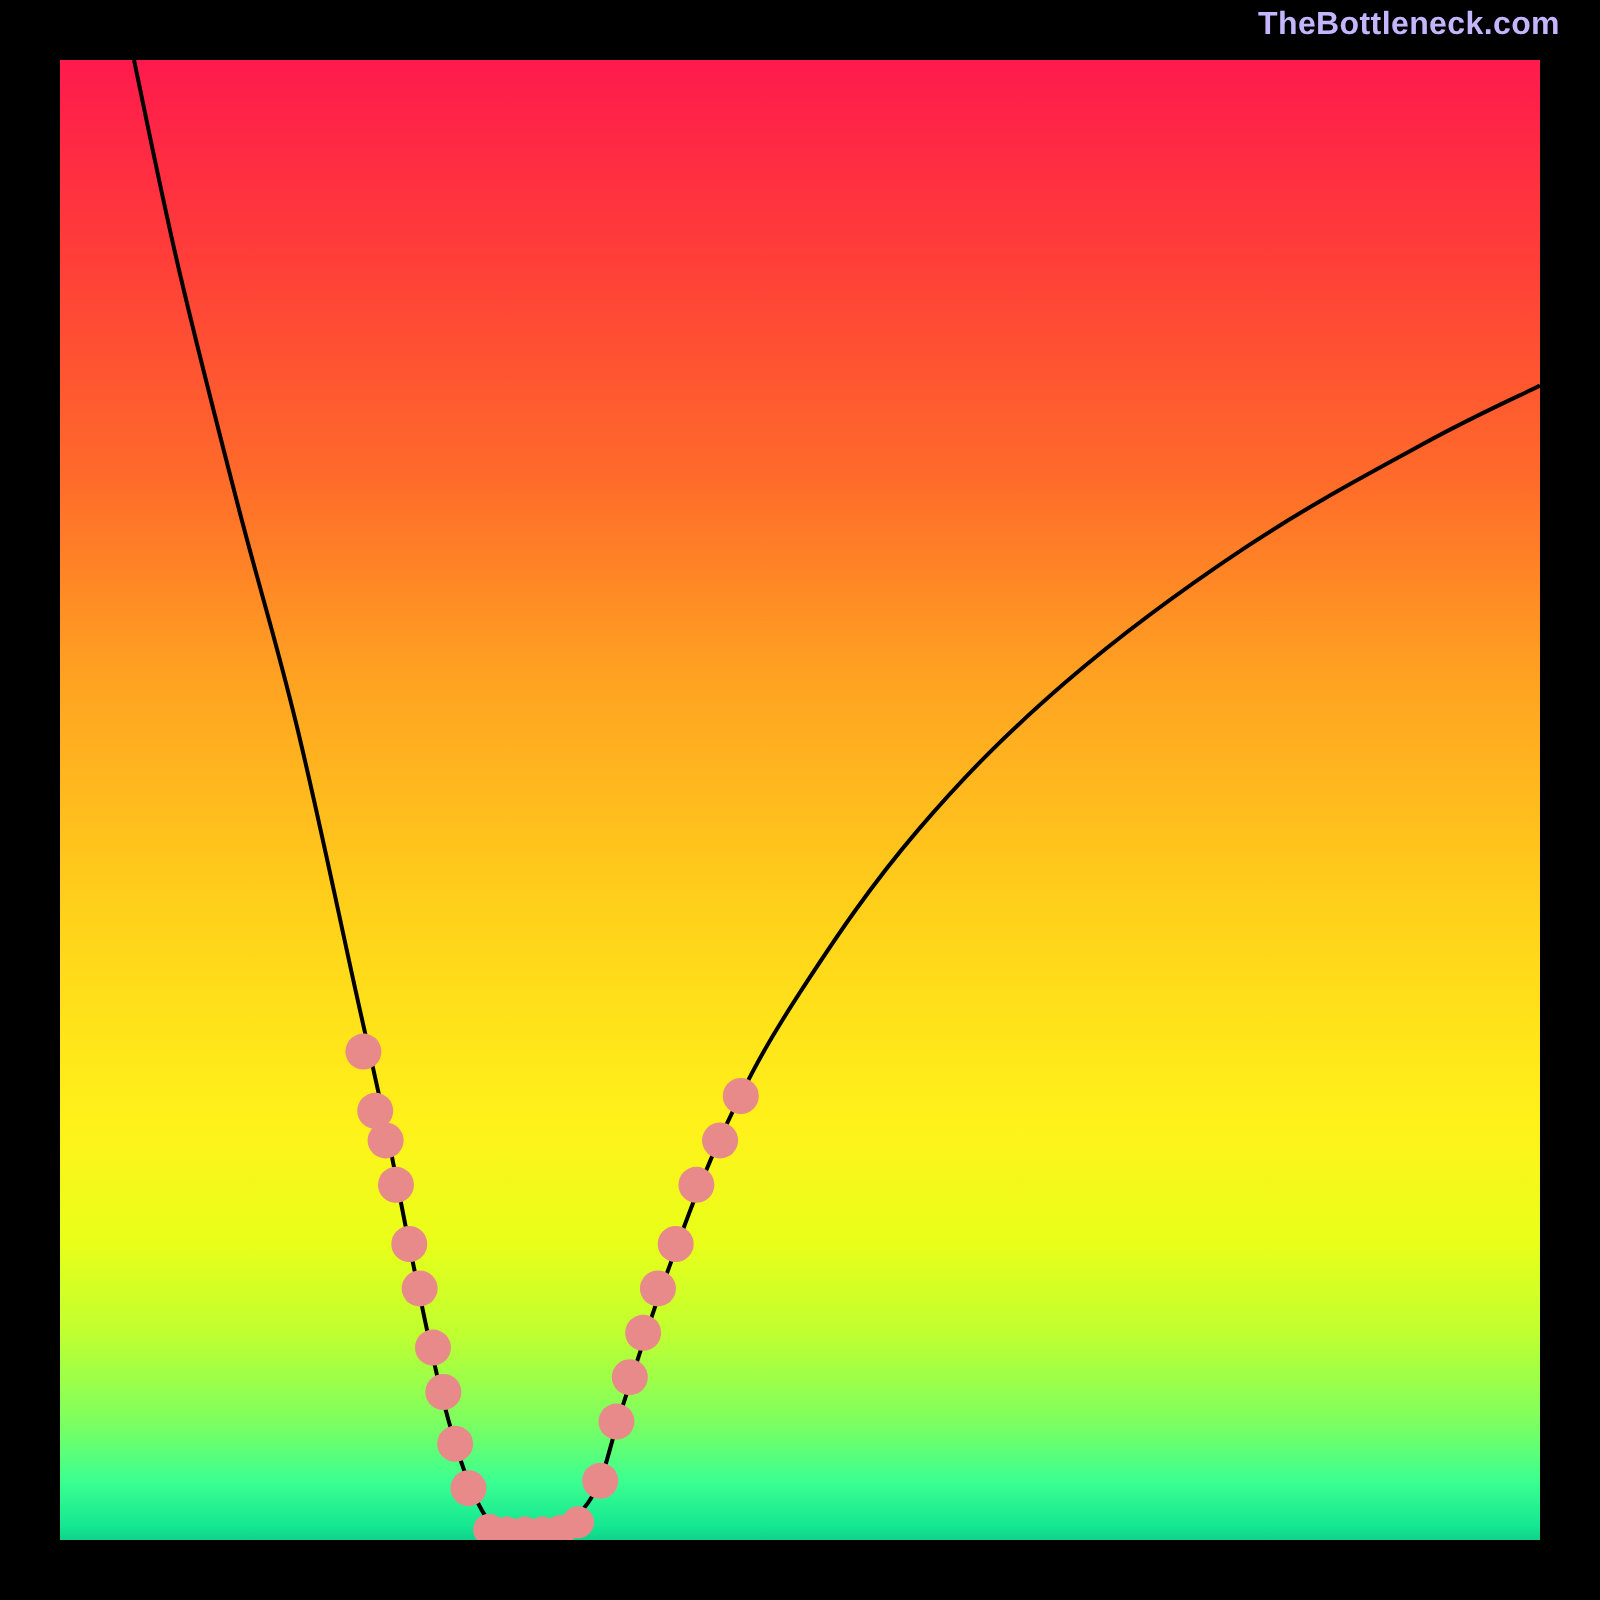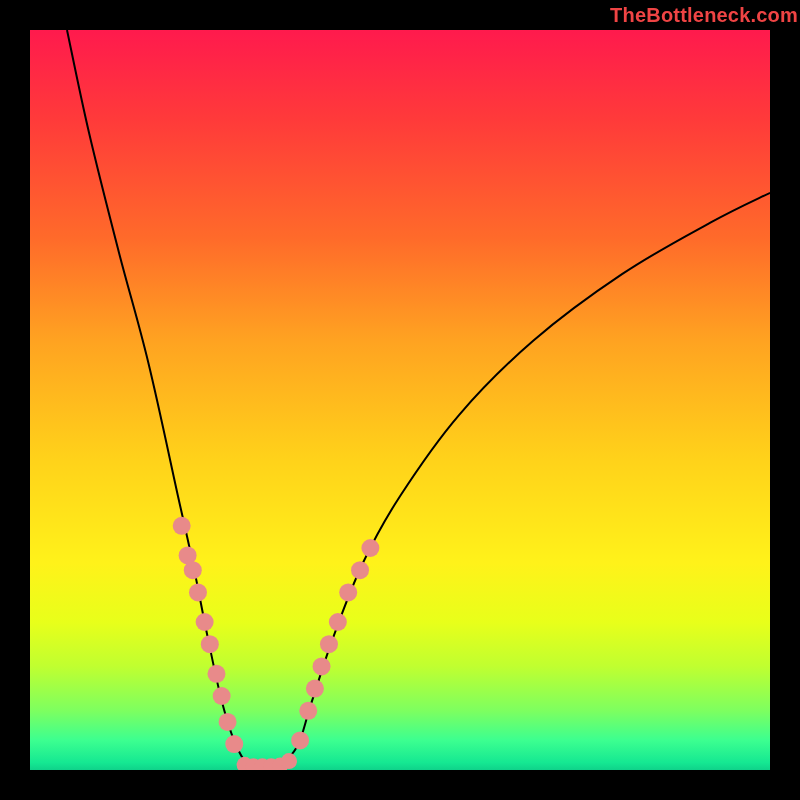--- a/index.html
+++ b/index.html
@@ -36,25 +36,25 @@
       #c0ff30 86%,
       #7dff60 92%,
       #3cff90 96%,
       #15e892 99%,
       #0fd28a 100%
     );
   }
   .watermark {
     position: absolute;
     top: 4px;
-    right: 2px;
+    right: 20px;
     font-family: Arial, Helvetica, sans-serif;
-    font-size: 20px;
+    font-size: 16px;
     font-weight: 600;
-    color: #ef4444;
+    color: #c4b5fd;
     letter-spacing: 0.2px;
     pointer-events: none;
   }
   svg.plot {
     position: absolute;
     left: 30px;
     top: 30px;
     width: 740px;
     height: 740px;
   }

